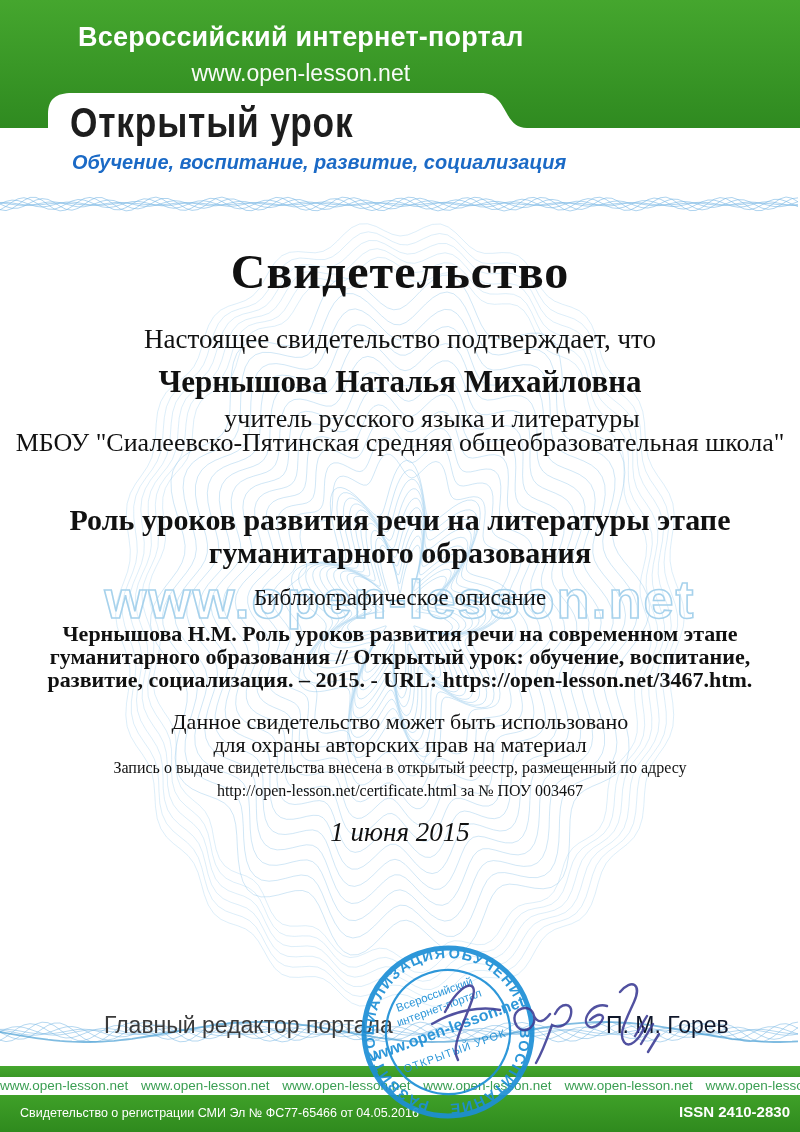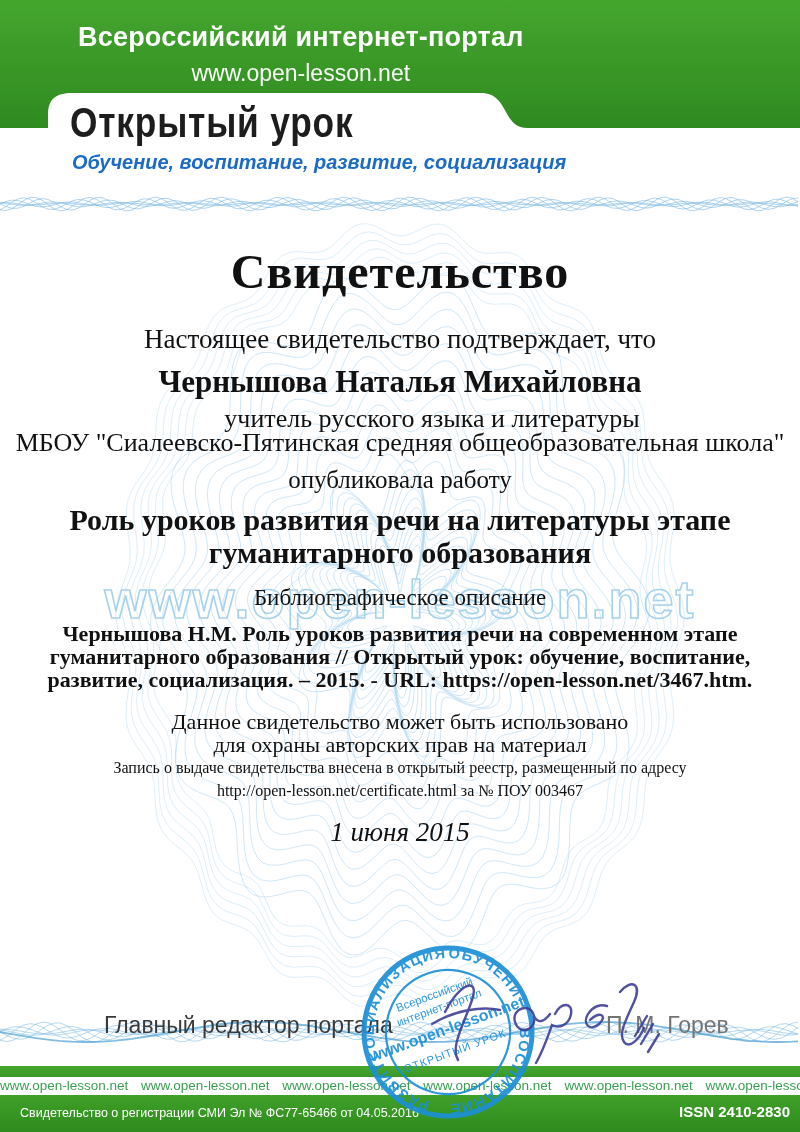--- a/index.html
+++ b/index.html
@@ -46,21 +46,21 @@
   .work-title{top:503px;font-size:30px;font-weight:bold;line-height:33px;}
   .bib-heading{top:585px;font-size:23px;}
   .bib-text{top:622px;font-size:22px;font-weight:bold;line-height:23px;}
   .usage{top:710px;font-size:22px;line-height:23px;}
   .registry{top:756px;font-size:16px;line-height:23px;}
   .cert-date{top:817px;font-size:27px;font-style:italic;}
   
   .editor-label{position:absolute;left:104px;top:1012px;z-index:2;
     font-size:23px;color:#3a3a3a;}
   .editor-name{position:absolute;left:606px;top:1012px;z-index:2;
-    font-size:23px;color:#737373;}
+    font-size:23px;color:#0f172a;}
   .stamp-svg{position:absolute;left:348px;top:932px;z-index:5;overflow:visible;}
   .sign-svg{position:absolute;left:420px;top:972px;z-index:6;overflow:visible;}
   
   .footer-bar{position:absolute;left:0;top:1066px;width:800px;height:11px;
     background:linear-gradient(180deg,#46a72e,#3a9826);z-index:3;}
   .url-strip{position:absolute;left:0;top:1077px;width:800px;height:18px;
     background:#ffffff;z-index:3;overflow:hidden;white-space:nowrap;
     font-size:13.5px;color:#3a9e52;line-height:18px;padding-left:0px;}
   .url-strip span{margin-right:9px;}
   .footer-main{position:absolute;left:0;top:1095px;width:800px;height:37px;
@@ -132,21 +132,20 @@
       <path d="M0,13.0L6,13.6L12,14.4L18,15.1L24,15.5L30,15.2L36,14.3L42,13.1L48,12.1L54,11.9L60,12.6L66,14.0L72,15.7L78,16.9L84,16.8L90,15.5L96,13.3L102,11.1L108,10.0L114,10.6L120,12.8L126,15.8L132,18.2L138,18.9L144,17.5L150,14.4L156,10.9L162,8.5L168,8.5L174,10.8L180,14.7L186,18.5L192,20.4L198,19.6L204,16.3L210,11.9L216,8.3L222,7.1L228,8.9L234,12.8L240,17.4L246,20.4L252,20.7L258,18.2L264,13.8L270,9.6L276,7.4L282,8.0L288,11.1L294,15.4L300,18.9L306,20.2L312,18.8L318,15.5L324,11.7L330,9.1L336,8.7L342,10.5L348,13.7L354,16.7L360,18.4L366,18.1L372,16.1L378,13.5L384,11.3L390,10.5L396,11.2L402,12.9L408,14.9L414,16.3L420,16.5L426,15.7L432,14.3L438,13.0L444,12.3L450,12.4L456,13.1L462,14.1L468,14.9L474,15.2L480,15.1L486,14.5L492,13.8L498,13.2L504,13.0L510,13.2L516,13.8L522,14.4L528,14.9L534,15.1L540,14.8L546,14.1L552,13.2L558,12.6L564,12.5L570,13.1L576,14.3L582,15.5L588,16.2L594,16.0L600,14.8L606,13.1L612,11.5L618,10.9L624,11.6L630,13.5L636,15.9L642,17.7L648,18.0L654,16.6L660,13.8L666,10.9L672,9.1L678,9.4L684,11.7L690,15.3L696,18.5L702,19.9L708,18.8L714,15.5L720,11.4L726,8.2L732,7.5L738,9.6L744,13.7L750,18.0L756,20.6L762,20.5L768,17.5L774,13.0L780,8.9L786,7.0L792,8.2L798,11.8" fill="none" stroke="#7ab8e4" stroke-width="1" opacity="0.6"></path>
     </svg>
 
   <div class="watermark">www.open-lesson.net</div>
 
   <div class="cert cert-title" style="position:absolute;">Свидетельство</div>
   <div class="cert confirm-line" style="position:absolute;">Настоящее свидетельство подтверждает, что</div>
   <div class="cert recipient-name" style="position:absolute;">Чернышова Наталья Михайловна</div>
   <div class="cert recipient-role" style="position:absolute;padding-left:32px;">учитель русского языка и литературы</div>
   <div class="cert recipient-school" style="position:absolute;">МБОУ "Сиалеевско-Пятинская средняя общеобразовательная школа"</div>
-  <div class="cert published-line" style="position:absolute;">опубликовала работу</div>
   <div class="cert work-title" style="position:absolute;">
     <div>Роль уроков развития речи на литературы этапе</div>
     <div>гуманитарного образования</div>
   </div>
   <div class="cert bib-heading" style="position:absolute;">Библиографическое описание</div>
   <div class="cert bib-text" style="position:absolute;">
     <div>Чернышова Н.М. Роль уроков развития речи на современном этапе</div>
     <div>гуманитарного образования // Открытый урок: обучение, воспитание,</div>
     <div>развитие, социализация. – 2015. - URL: https://open-lesson.net/3467.htm.</div>
   </div>

